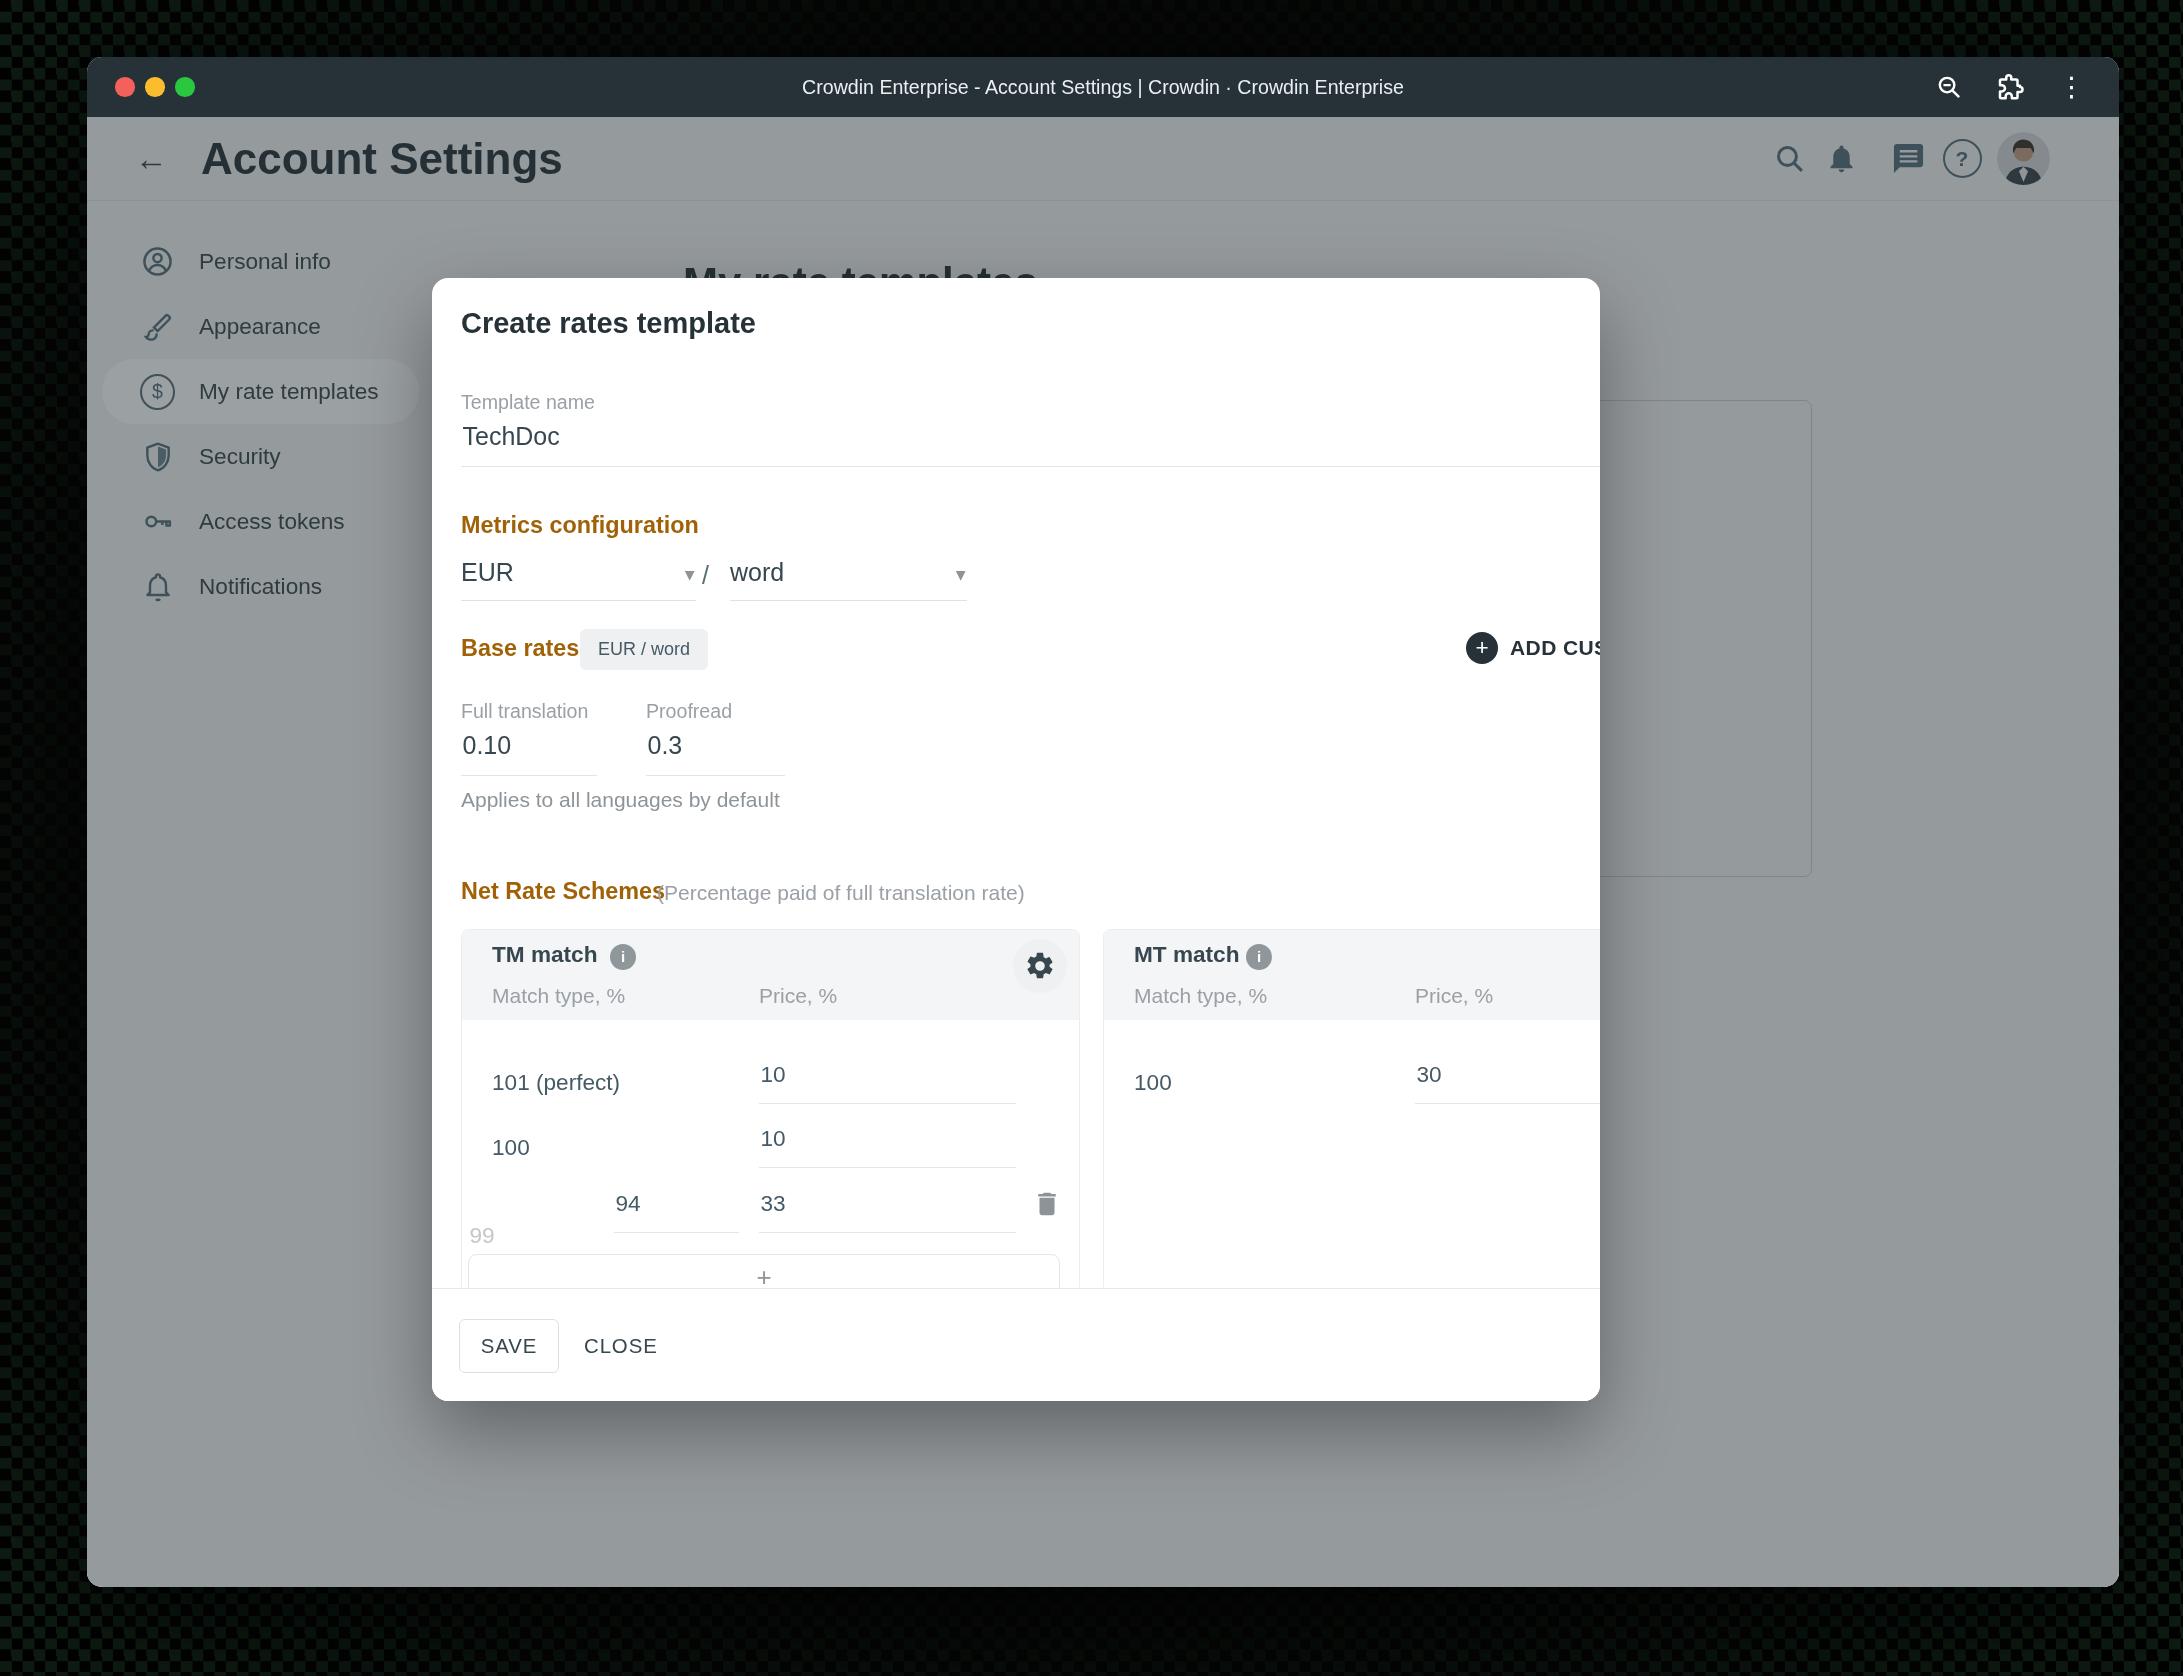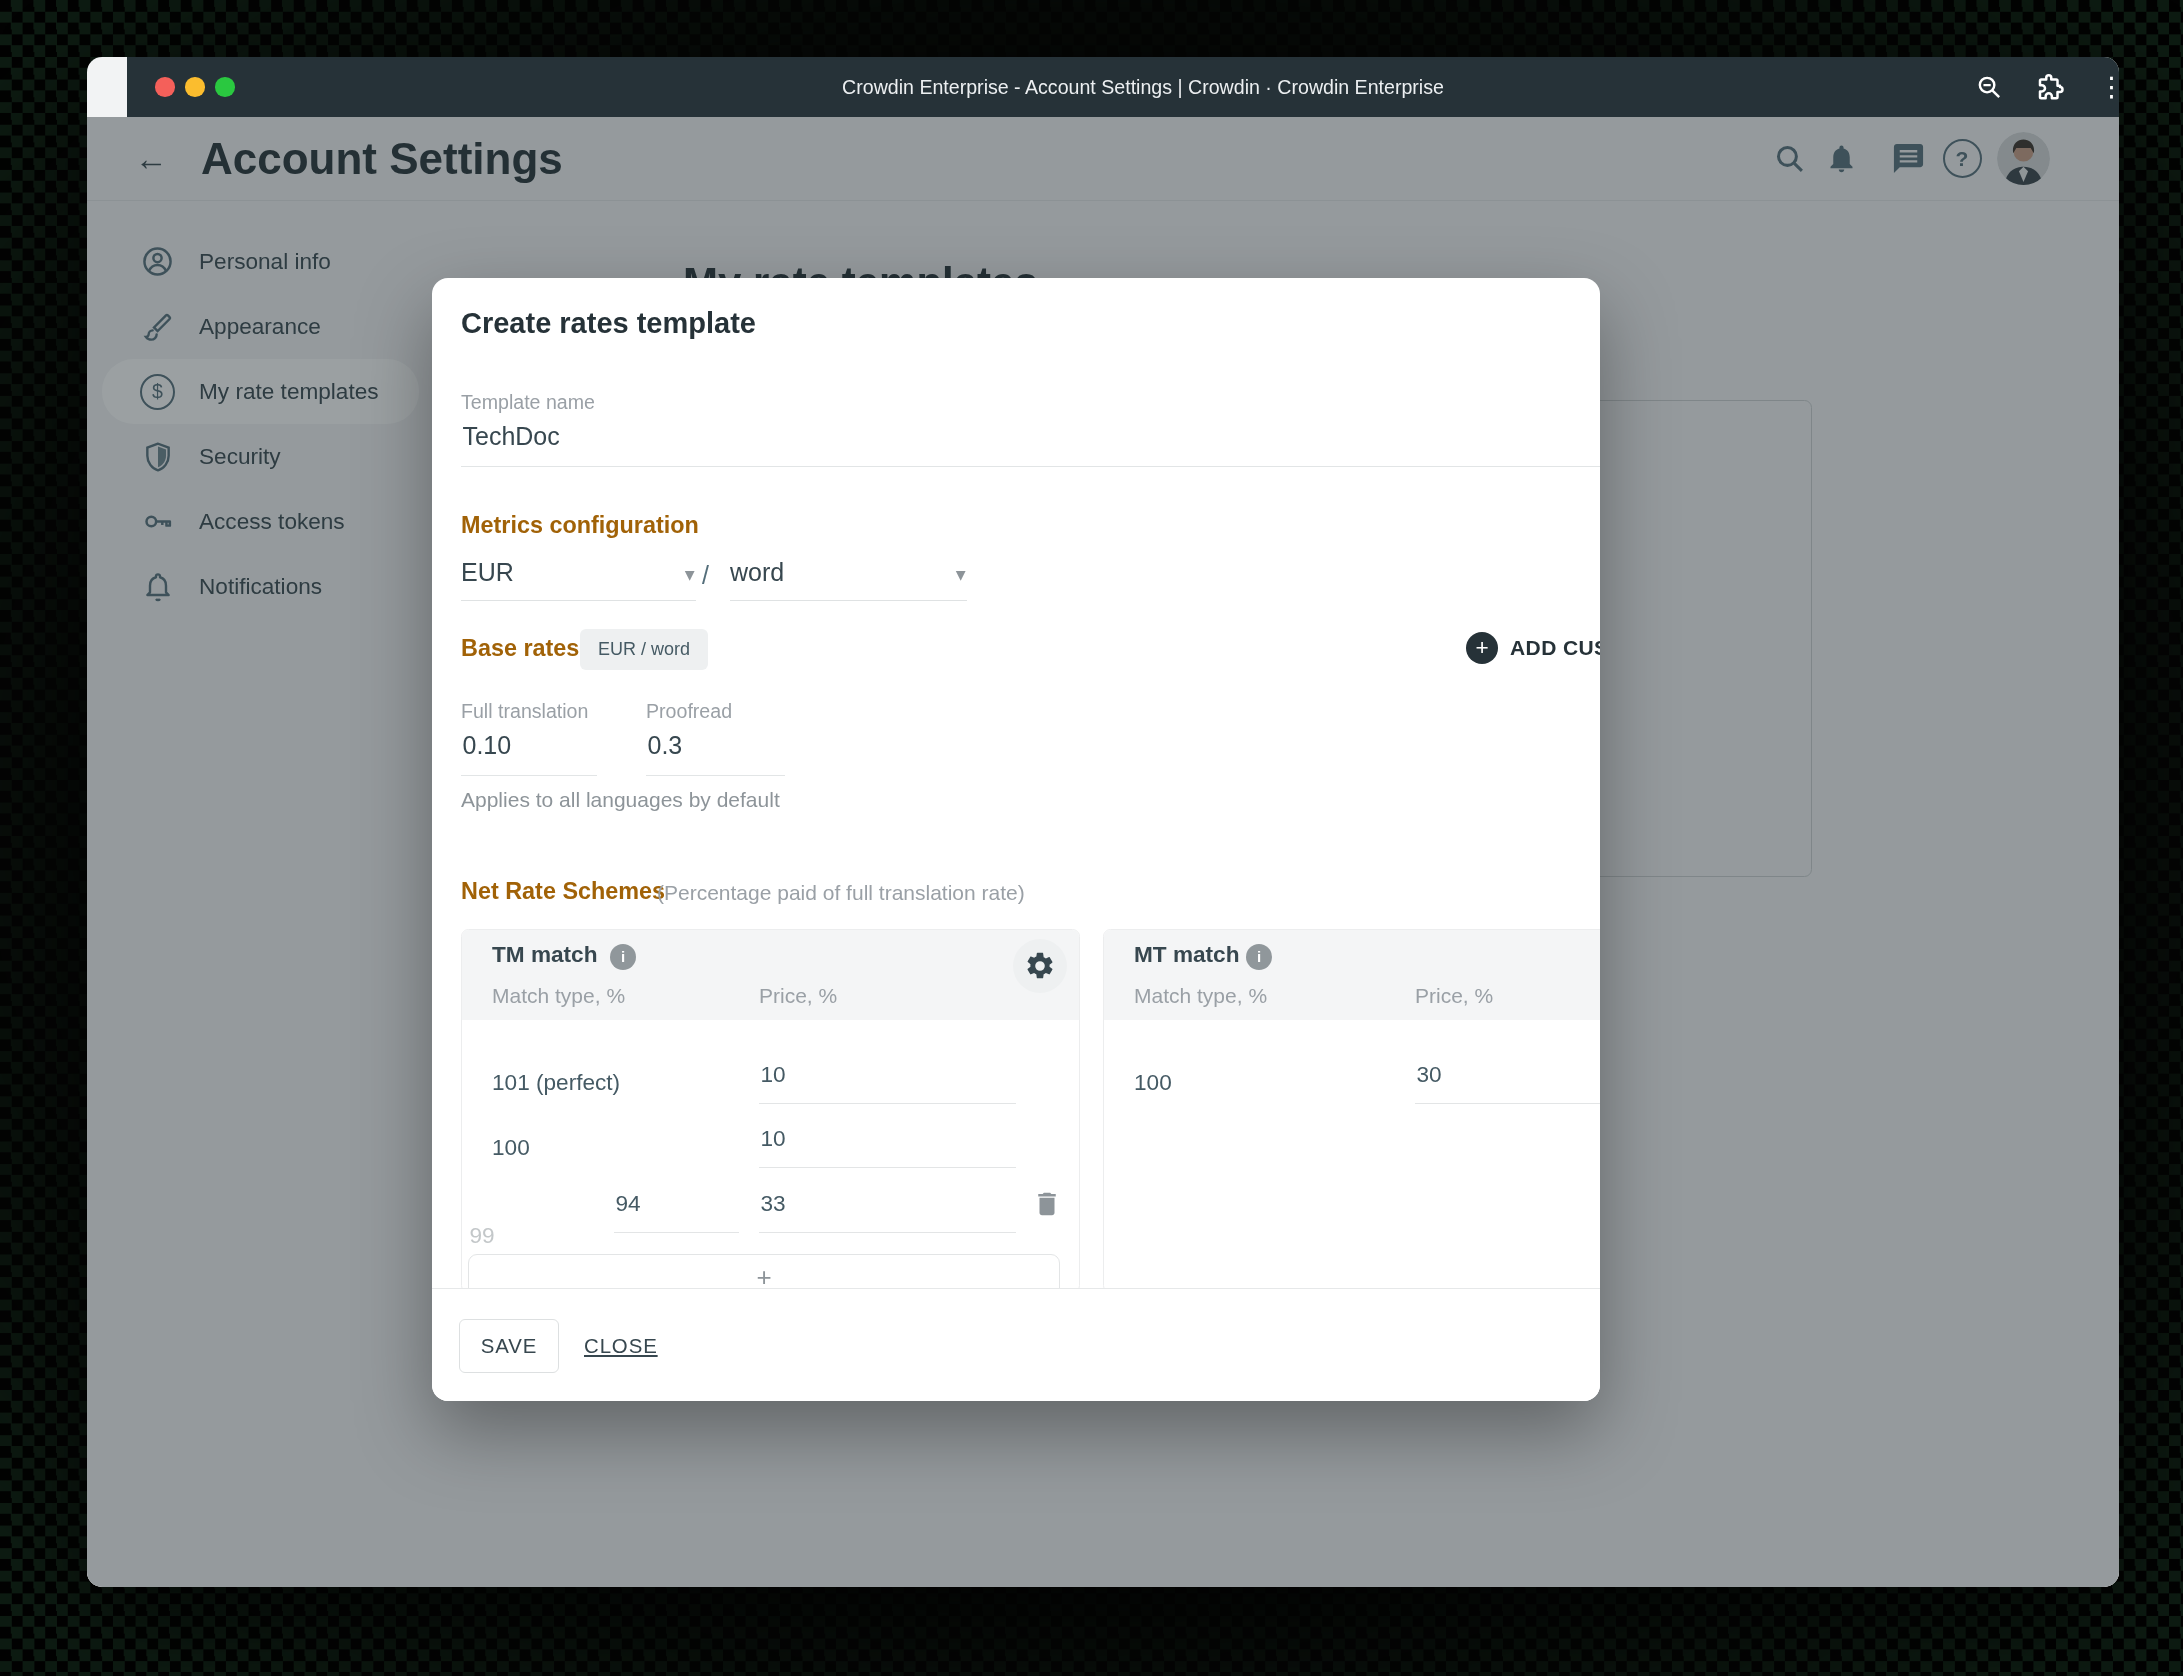--- a/index.html
+++ b/index.html
@@ -7,21 +7,21 @@
        font-family:"Liberation Sans","DejaVu Sans",sans-serif;}
   .pixel-edge{position:absolute;inset:0;
     background:repeating-conic-gradient(#16301f 0% 25%, #000 0% 50%);
     background-size:22.6px 22.6px;opacity:.5;
     -webkit-mask-image:radial-gradient(ellipse at 50% 48%, transparent 58%, #000 92%);
     mask-image:radial-gradient(ellipse at 50% 48%, transparent 58%, #000 92%);}
   
   .window{position:absolute;left:87px;top:57px;width:2032px;height:1530px;
     border-radius:15px;overflow:hidden;background:#f2f3f4;
     box-shadow:0 30px 90px rgba(0,0,0,.6);}
-  .titlebar{position:absolute;left:0;top:0;width:100%;height:60px;background:#263238;margin-left:40px;}
+  .titlebar{position:absolute;left:0;top:0;width:100%;height:60px;background:#263238;}
   .titlebar .title{position:absolute;left:0;right:0;top:0;height:60px;line-height:60px;
     text-align:center;color:#eceff1;font-size:19.6px;}
   .tl{position:absolute;top:20.4px;width:19.6px;height:19.6px;border-radius:50%;}
   .tl.red{left:28px;background:#f4605a;} .tl.yellow{left:58px;background:#fbbd2e;}
   .tl.green{left:88px;background:#2ac840;}
   .tb-ico{position:absolute;top:13.6px;width:33px;height:33px;display:flex;
     align-items:center;justify-content:center;color:#fff;}
   .tb-zoom{left:1846px;} .tb-puzzle{left:1906px;} .tb-menu{left:1968px;font-size:27px;}
   
   .viewport{position:absolute;left:0;top:60px;width:2032px;height:1470px;background:#f2f3f4;}
@@ -95,21 +95,21 @@
   .trash{position:absolute;left:570px;top:259px;width:33px;height:33px;color:#8d9499;}
   .add-row{position:absolute;left:6px;top:324px;width:590px;height:54px;border:1.5px solid #e3e5e6;
     border-radius:9px;background:#fff;color:#8d9499;font-size:26px;text-align:center;line-height:44px;}
   
   .m-footer{position:absolute;left:0;top:1010px;width:1324px;height:112px;background:#fff;
     border-top:1.5px solid #e6e8e9;}
   .btn{position:absolute;top:30px;height:54px;background:#fff;border:none;
     font-size:20.4px;font-weight:500;letter-spacing:0.9px;color:#37474f;border-radius:6px;
     font-family:"Liberation Sans","DejaVu Sans",sans-serif;}
   .btn.save{left:27px;width:100px;border:1.5px solid #dde0e1;}
-  .btn.close{left:146px;width:83px;text-decoration:underline;}
+  .btn.close{left:146px;width:83px;}
   svg{display:block;}
 </style>
 </head>
 <body>
 
 <div class="pixel-edge"></div>
 
 <div class="window">
 
   <div class="titlebar">

